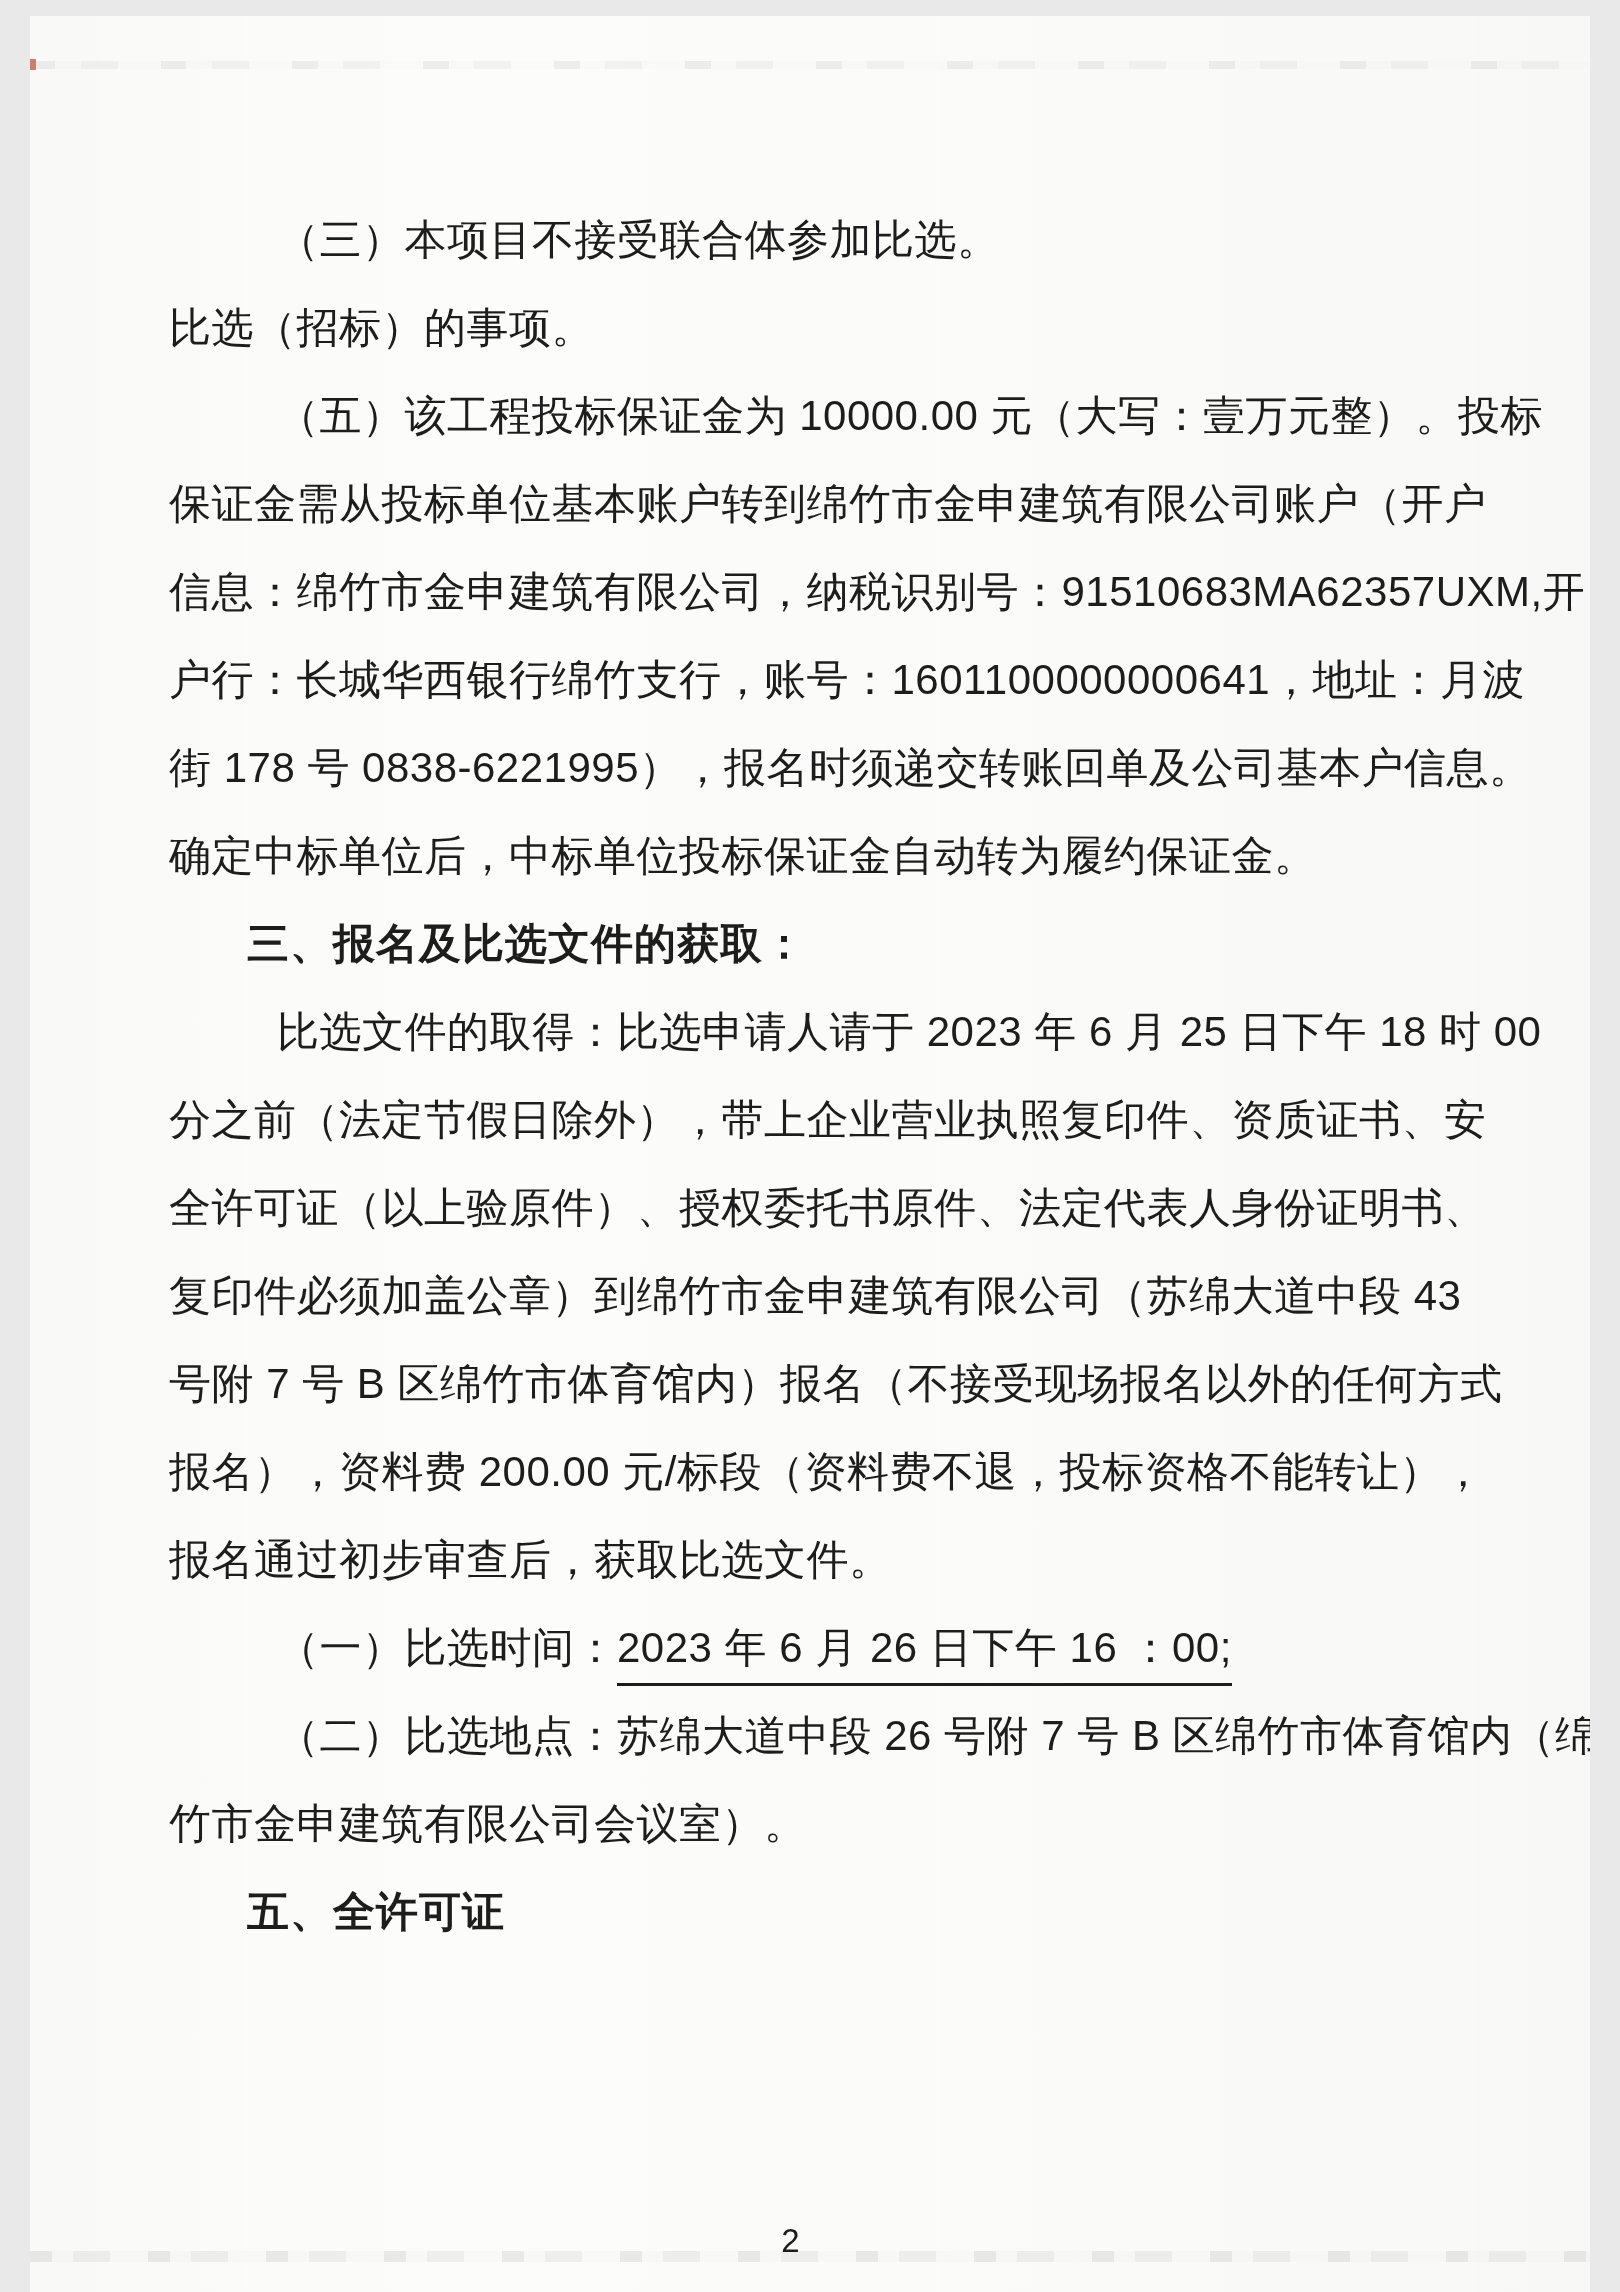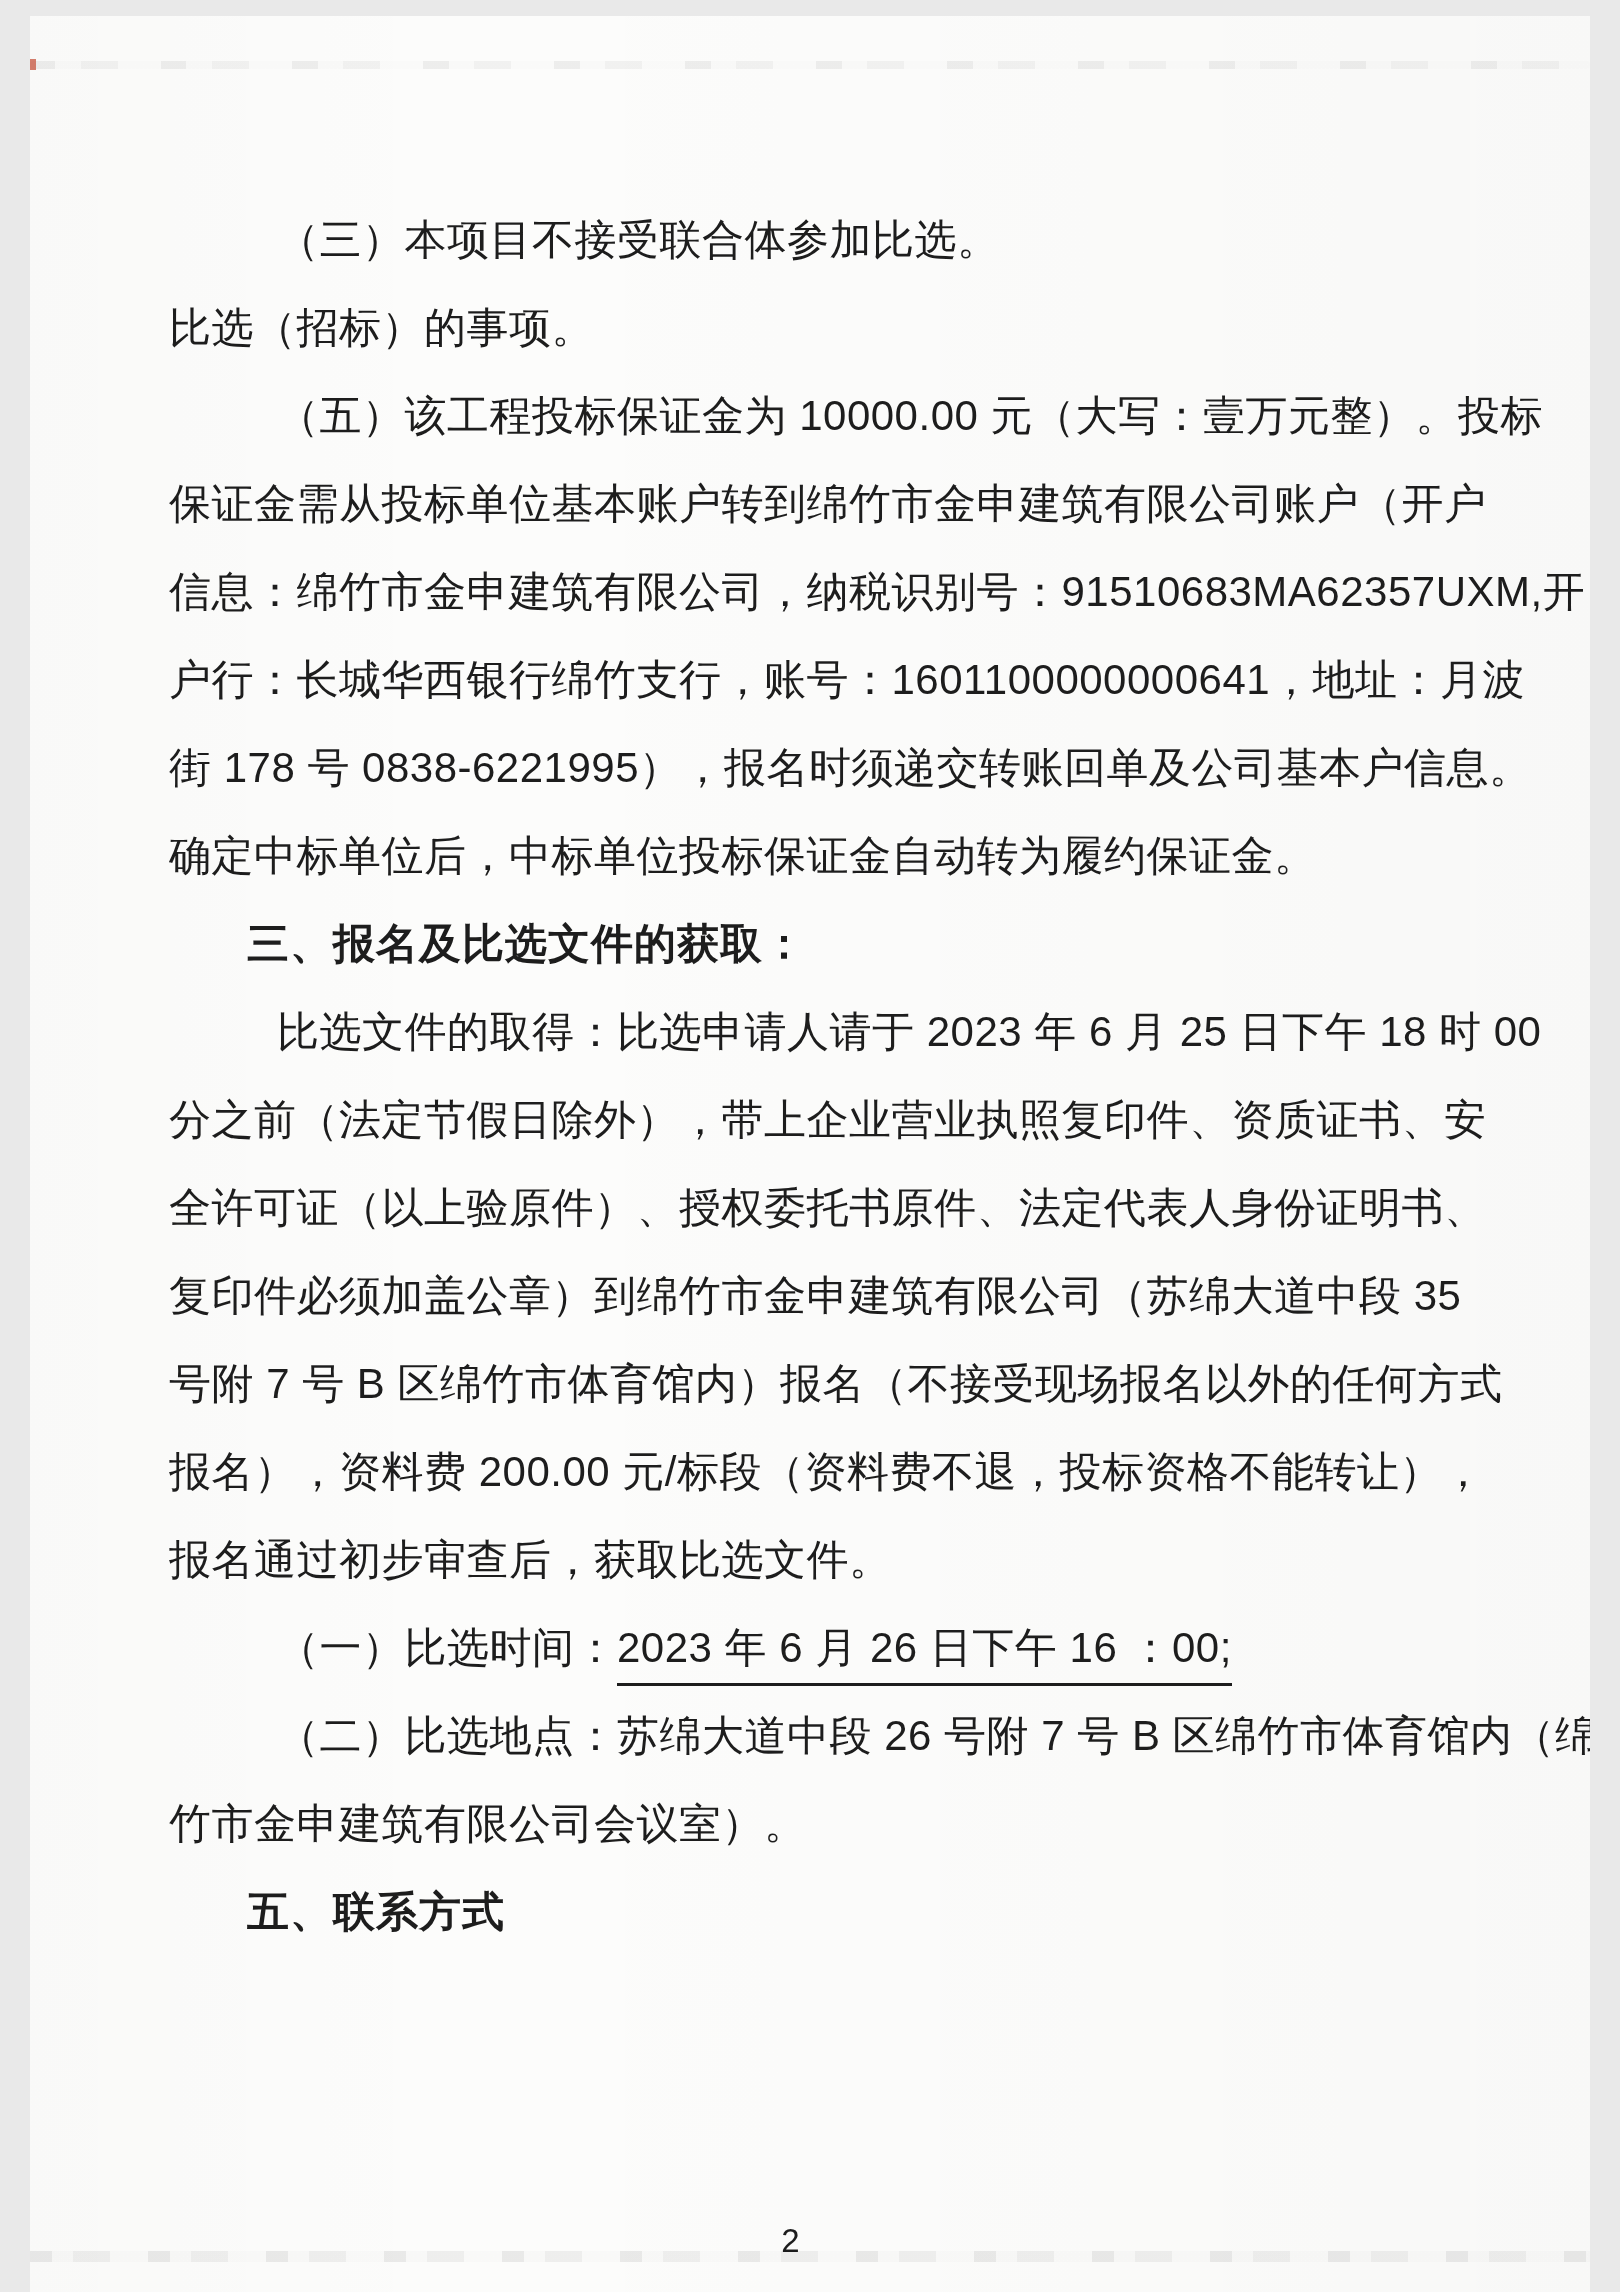--- a/index.html
+++ b/index.html
@@ -105,27 +105,27 @@
       <div class="line body indent"><span>（五）该工程投标保证金为 10000.00 元（大写：壹万元整）。投标</span></div>
       <div class="line body"><span>保证金需从投标单位基本账户转到绵竹市金申建筑有限公司账户（开户</span></div>
       <div class="line body"><span>信息：绵竹市金申建筑有限公司，纳税识别号：91510683MA62357UXM,开</span></div>
       <div class="line body"><span>户行：长城华西银行绵竹支行，账号：1601100000000641，地址：月波</span></div>
       <div class="line body"><span>街 178 号 0838-6221995），报名时须递交转账回单及公司基本户信息。</span></div>
       <div class="line body"><span>确定中标单位后，中标单位投标保证金自动转为履约保证金。</span></div>
       <div class="line heading"><span>三、报名及比选文件的获取：</span></div>
       <div class="line body indent"><span>比选文件的取得：比选申请人请于 2023 年 6 月 25 日下午 18 时 00</span></div>
       <div class="line body"><span>分之前（法定节假日除外），带上企业营业执照复印件、资质证书、安</span></div>
       <div class="line body"><span>全许可证（以上验原件）、授权委托书原件、法定代表人身份证明书、</span></div>
-      <div class="line body"><span>复印件必须加盖公章）到绵竹市金申建筑有限公司（苏绵大道中段 35</span></div>
+      <div class="line body"><span>复印件必须加盖公章）到绵竹市金申建筑有限公司（苏绵大道中段 43</span></div>
       <div class="line body"><span>号附 7 号 B 区绵竹市体育馆内）报名（不接受现场报名以外的任何方式</span></div>
       <div class="line body"><span>报名），资料费 200.00 元/标段（资料费不退，投标资格不能转让），</span></div>
       <div class="line body"><span>报名通过初步审查后，获取比选文件。</span></div>
       <div class="line body indent"><span>（一）比选时间：</span><span class="underline">2023 年 6 月 26 日下午 16 ：00;</span></div>
       <div class="line body indent"><span>（二）比选地点：苏绵大道中段 26 号附 7 号 B 区绵竹市体育馆内（绵</span></div>
       <div class="line body"><span>竹市金申建筑有限公司会议室）。</span></div>
-      <div class="line heading"><span>五、联系方式</span></div>
+      <div class="line heading"><span>五、全许可证</span></div>
     </div>
 
   <div class="page-number">2</div>
 
   <div class="scan-band-bottom"></div>
 </div>
 
 
 </body></html>

